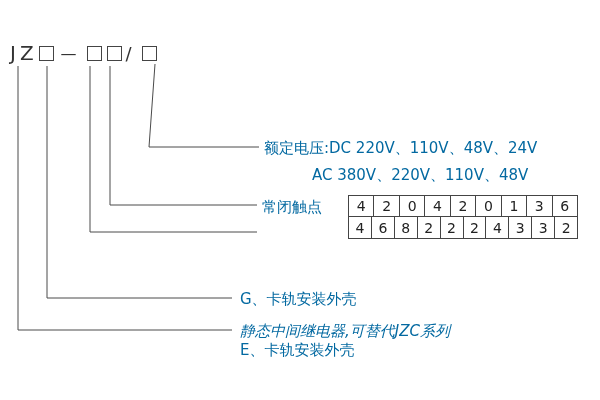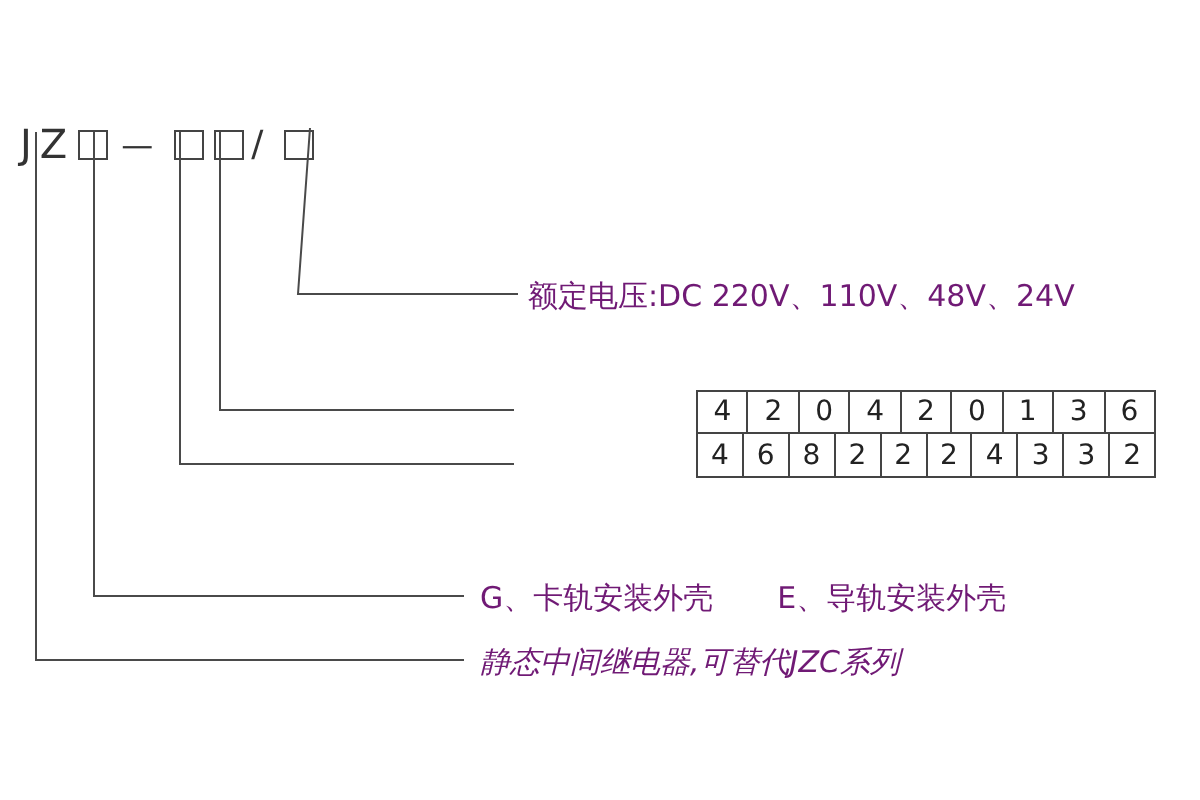--- a/index.html
+++ b/index.html
@@ -15,21 +15,20 @@
   }
 
   
   .model-header {
     position: absolute;
     left: 10px;
     top: 42px;
     height: 22px;
     display: flex;
     align-items: center;
-    margin-top: 19px;
   }
   .model-prefix {
     font-size: 20px;
     letter-spacing: 4px;
     color: #333;
   }
   .model-box {
     width: 15px;
     height: 15px;
     border: 1.5px solid #444;
@@ -60,28 +59,28 @@
   .lines-svg polyline {
     fill: none;
     stroke: #4a4a4a;
     stroke-width: 1;
   }
 
   
   .label {
     position: absolute;
     font-size: 15px;
-    color: #701a75;
+    color: #0369a1;
     white-space: nowrap;
   }
   .lbl-voltage-dc { left: 264px; top: 139px; }
   .lbl-voltage-ac { left: 312px; top: 166px; }
   .lbl-nc { left: 262px; top: 198px; }
   .lbl-no { left: 262px; top: 225px; }
-  .lbl-shell { left: 240px; top: 290px; display: flex; gap: 32px; }
+  .lbl-shell { left: 240px; top: 290px; display: flex; gap: 32px; flex-direction: column; }
   .lbl-series { left: 240px; top: 322px; font-style: italic; }
 
   
   .contact-table {
     position: absolute;
     left: 348px;
     top: 195px;
     width: 230px;
   }
   .trow {
@@ -119,21 +118,23 @@
 
   <svg class="lines-svg" viewBox="0 0 600 400" xmlns="http://www.w3.org/2000/svg">
     <polyline points="18,66 18,330 232,330"></polyline>
     <polyline points="47,66 47,298 232,298"></polyline>
     <polyline points="90,66 90,232 257,232"></polyline>
     <polyline points="110,66 110,205 257,205"></polyline>
     <polyline points="155,64 149,147 259,147"></polyline>
   </svg>
 
   <div class="label lbl-voltage-dc">额定电压:DC 220V、110V、48V、24V</div>
+  <div class="label lbl-voltage-ac">AC 380V、220V、110V、48V</div>
 
+  <div class="label lbl-nc">常闭触点</div>
 
   <div class="contact-table">
     <div class="trow">
         <span class="tcell">4</span>
         <span class="tcell">2</span>
         <span class="tcell">0</span>
         <span class="tcell">4</span>
         <span class="tcell">2</span>
         <span class="tcell">0</span>
         <span class="tcell">1</span>
@@ -149,18 +150,18 @@
         <span class="tcell">2</span>
         <span class="tcell">4</span>
         <span class="tcell">3</span>
         <span class="tcell">3</span>
         <span class="tcell">2</span>
       </div>
   </div>
 
   <div class="label lbl-shell">
     <span>G、卡轨安装外壳</span>
-    <span>E、导轨安装外壳</span>
+    <span>E、卡轨安装外壳</span>
   </div>
 
   <div class="label lbl-series">静态中间继电器,可替代JZC系列</div>
 
 </div>
 
 </body></html>

